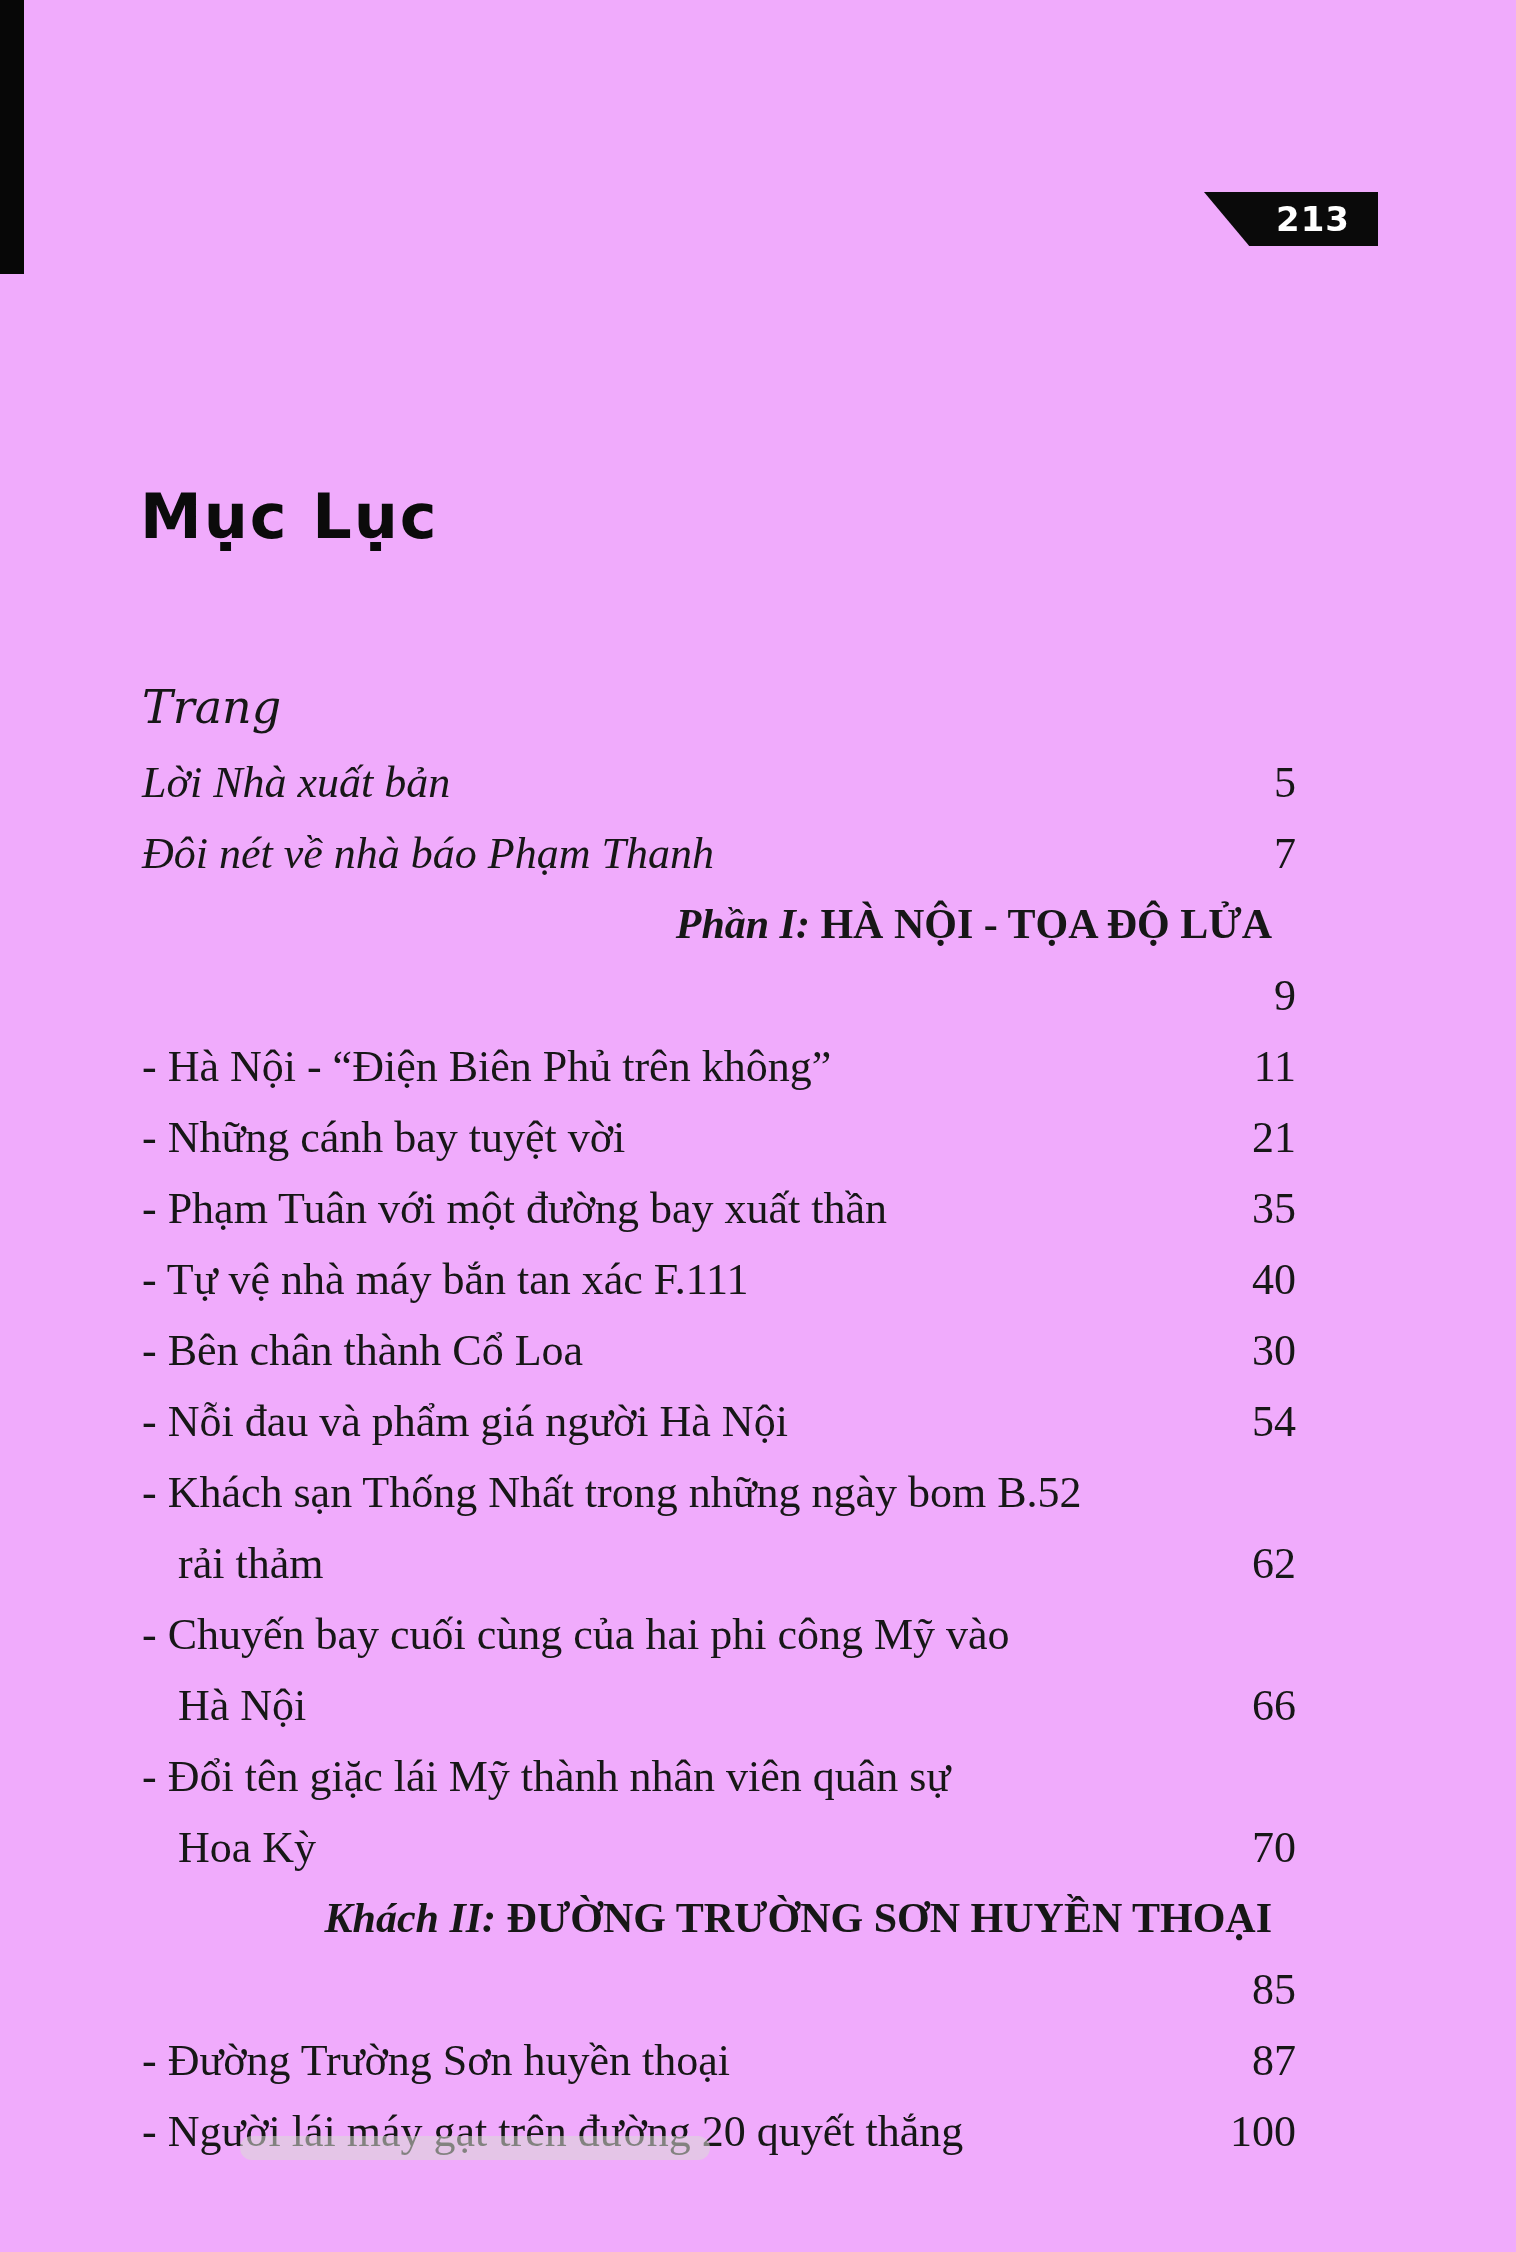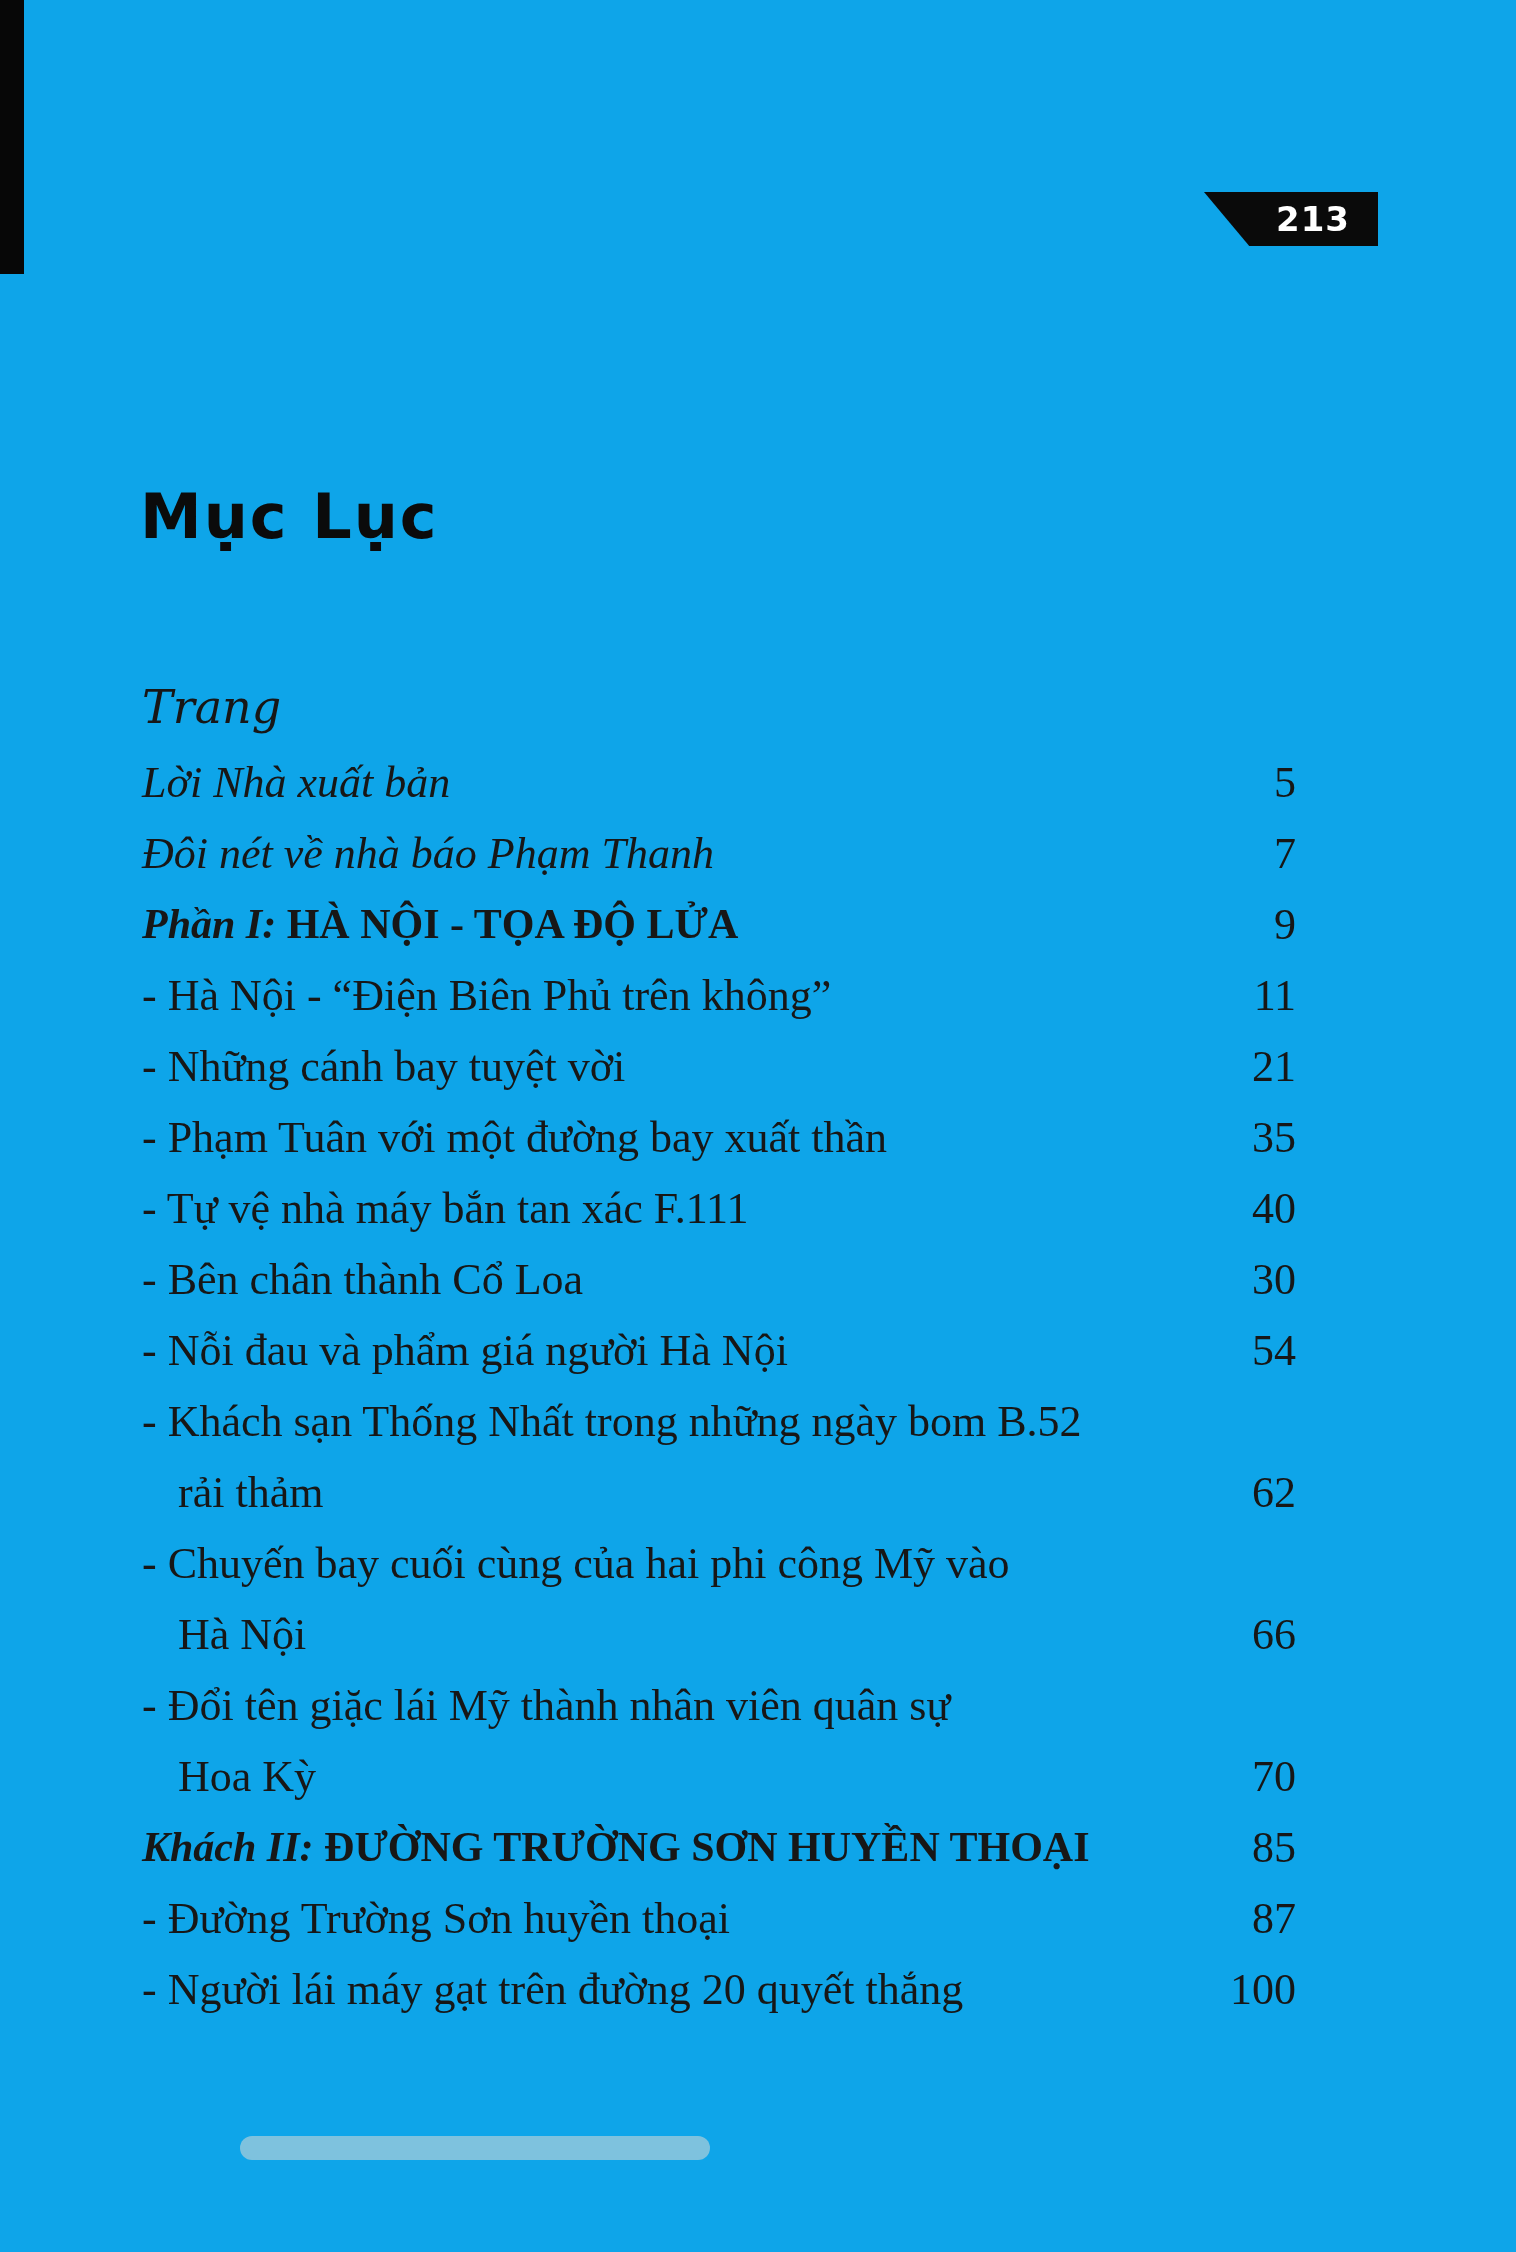--- a/index.html
+++ b/index.html
@@ -3,21 +3,21 @@
 <meta charset="utf-8">
 <style>
   html, body { margin: 0; padding: 0; }
   body { background: #e9e9e7; }
 
   .page {
     position: relative;
     width: 1516px;
     height: 2252px;
     margin: 0 auto;
-    background: #0ea5e9;
+    background: #f0abfc;
     font-family: "DejaVu Serif", "Liberation Serif", serif;
     color: #171717;
     overflow: hidden;
   }
 
   .corner-mark {
     position: absolute;
     left: 0; top: 0;
     width: 24px; height: 274px;
     background: #070707;
@@ -82,21 +82,21 @@
     flex: 1;
     padding-right: 24px;
     white-space: nowrap;
   }
   .toc-row .entry-page {
     font-size: 44px;
     font-weight: normal;
     font-style: normal;
   }
   .toc-row.frontmatter .entry-text { font-style: italic; }
-  .toc-row.part { font-weight: bold; font-size: 42px; }
+  .toc-row.part { font-weight: bold; font-size: 42px; flex-direction: column; }
   .part-prefix { font-style: italic; }
   .toc-row.continuation .entry-text { padding-left: 36px; }
 
   .bottom-smudge {
     position: absolute;
     left: 240px; top: 2136px;
     width: 470px; height: 24px;
     background: #dadad6;
     border-radius: 12px;
     opacity: 0.55;

